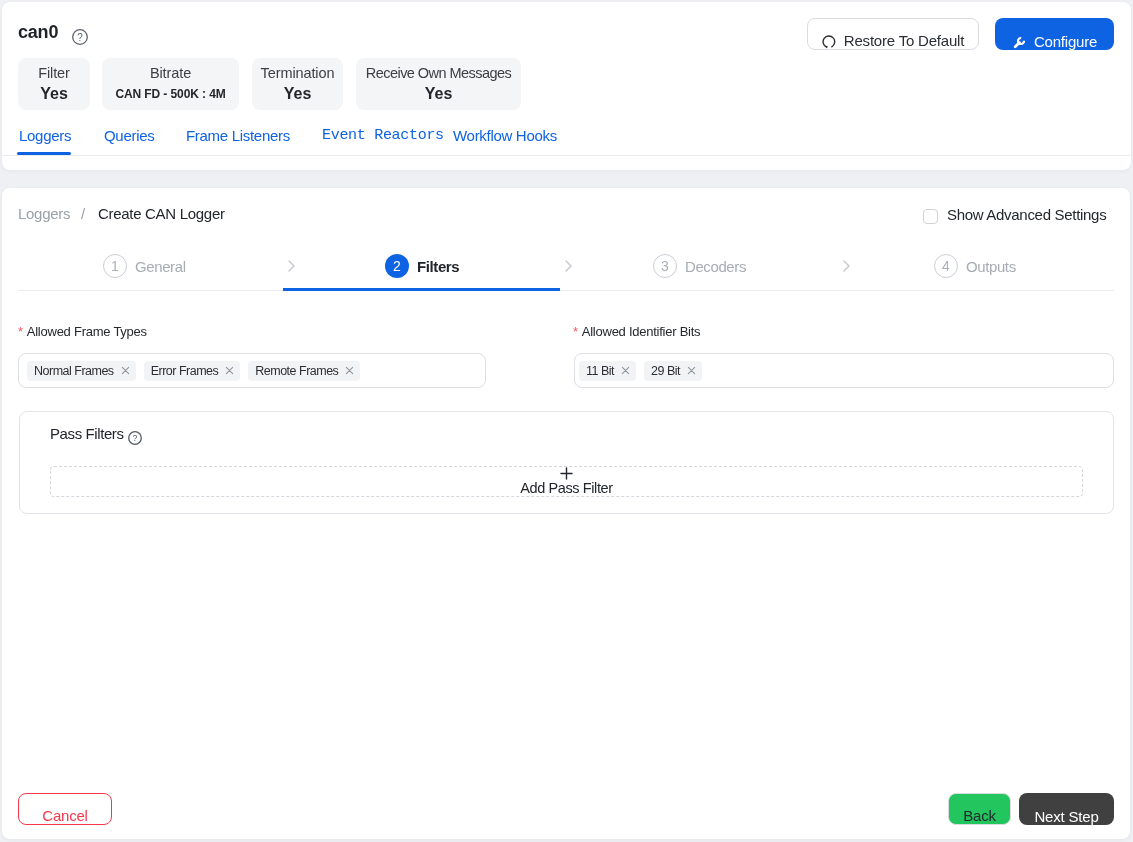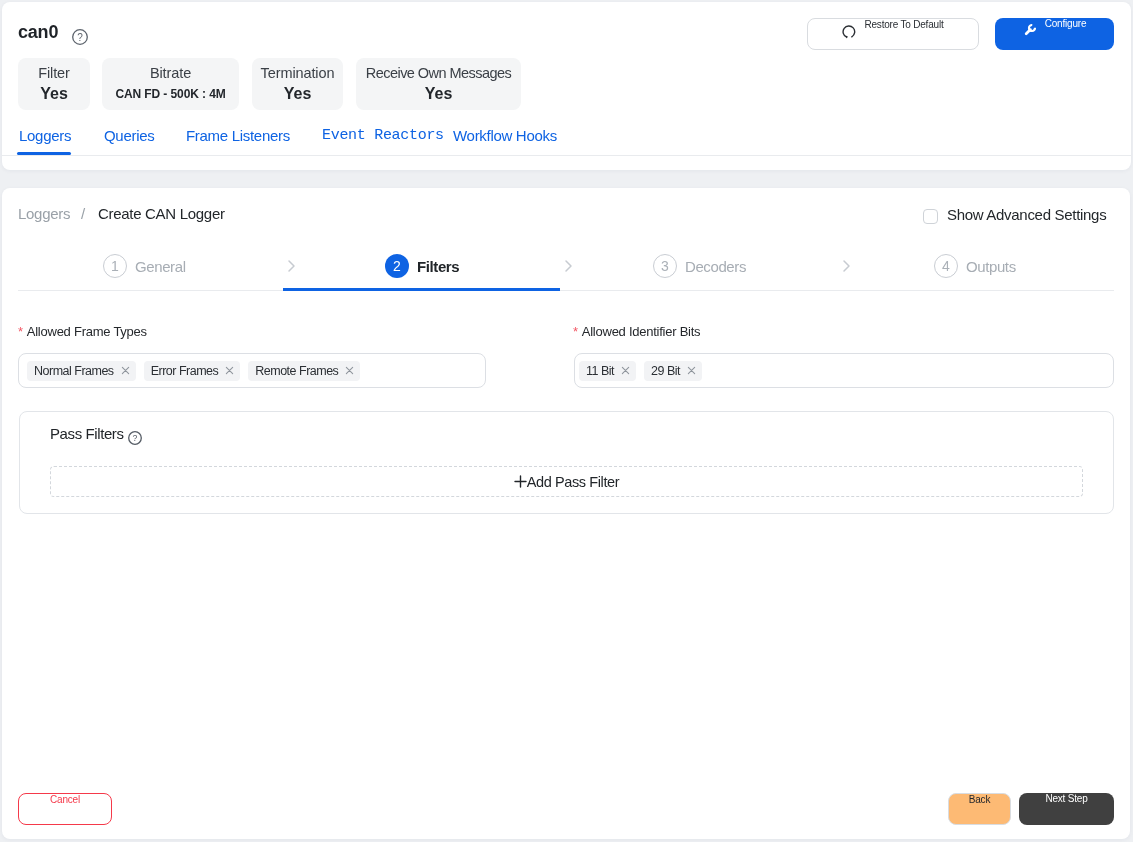--- a/index.html
+++ b/index.html
@@ -4,21 +4,21 @@
 <style>
 * { margin:0; padding:0; box-sizing:border-box; }
 html,body { width:1133px; height:842px; }
 body { background:#eef0f3; font-family:"Liberation Sans", sans-serif; position:relative; overflow:hidden; }
 .abs { position:absolute; }
 .card { background:#fff; border-radius:8px; box-shadow:0 1px 4px rgba(23,42,70,0.05); }
 
 #hdr { left:2px; top:2px; width:1129px; height:168px; }
 #title { left:18px; top:22px; font-size:18px; font-weight:bold; color:#1f2328; letter-spacing:-0.2px;}
 #helpico { left:72px; top:29px; }
-.btn { display:flex; align-items:flex-start; justify-content:center; border-radius:8px; font-size:10px; letter-spacing:-0.2px; }
+.btn { display:flex; align-items:flex-end; justify-content:center; border-radius:8px; font-size:15px; letter-spacing:-0.2px; }
 #restore { left:807px; top:18px; width:172px; height:32px; border:1px solid #d9dce0; color:#2a2e33; background:#fff; gap:8px;}
 #configure { left:995px; top:18px; width:119px; height:32px; background:#0e63e3; color:#fff; gap:8px;}
 .chip { position:absolute; top:58px; height:52px; background:#f4f5f6; border-radius:8px; text-align:center; padding-top:6px;}
 .chip .lab { font-size:14.5px; color:#3b4047; line-height:19px; letter-spacing:-0.1px; white-space:nowrap;}
 .chip .val { font-size:16px; font-weight:bold; color:#23272c; line-height:20px; margin-top:1px; white-space:nowrap;}
 .tab { position:absolute; top:126.5px; font-size:15px; color:#0e63e3; letter-spacing:-0.3px;}
 #tabline { left:17px; top:152px; width:54px; height:2.5px; background:#0e63e3; border-radius:2px;}
 #hdrdiv { left:2px; top:155px; width:1129px; height:1px; background:#e9ebee; }
 
 #main { left:2px; top:188px; width:1128px; height:651px; }
@@ -39,24 +39,24 @@
 
 .flab { position:absolute; top:324px; font-size:13px; color:#25282c; letter-spacing:-0.25px;}
 .star { color:#f25765; margin-right:4px; font-size:13px;}
 .input { position:absolute; top:353px; height:35px; background:#fff; border:1px solid #dcdfe4; border-radius:8px; display:flex; align-items:center; padding-left:8px; gap:8px;}
 .tag { height:20px; background:#f2f3f5; border-radius:4px; display:flex; align-items:center; padding:0 6px 0 7px; gap:7px; font-size:12.5px; color:#2b2f34; letter-spacing:-0.5px; white-space:nowrap;}
 .tag svg { flex:none; }
 
 #pf { left:19px; top:411px; width:1095px; height:103px; border:1px solid #e2e5e9; border-radius:8px; background:#fff;}
 #pflab { left:50px; top:425px; font-size:15px; color:#212529; letter-spacing:-0.4px;}
 #pfq { left:128px; top:431px; }
-#adddash { left:50px; top:466px; width:1033px; height:31px; border:1px dashed #d3d7dc; border-radius:4px; display:flex; align-items:center; justify-content:center; gap:0; font-size:14.5px; color:#22262a; letter-spacing:-0.4px; background:#fff;}
+#adddash { left:50px; top:466px; width:1033px; height:31px; border:1px dashed #d3d7dc; border-radius:4px; display:flex; align-items:center; justify-content:center; gap:0; font-size:14.5px; color:#22262a; letter-spacing:-0.4px; background:#fff;flex-direction:column;}
 
 #cancel { left:18px; top:793px; width:94px; height:32px; border:1px solid #f5394a; color:#f5394a; background:#fff;}
-#back { left:948px; top:793px; width:63px; height:32px; border:1px solid #d9dce0; color:#25282d; background:#fdba74;}
+#back { left:948px; top:793px; width:63px; height:32px; border:1px solid #d9dce0; color:#25282d; background:#22c55e;}
 #next { left:1019px; top:793px; width:95px; height:32px; background:#404040; color:#fff;}
 </style>
 </head>
 <body>
 <div class="abs card" id="hdr"></div>
 <div class="abs card" id="main"></div>
 
 <div class="abs" id="title">can0</div>
 <svg class="abs" id="helpico" width="16" height="16" viewBox="0 0 16 16">
     <circle cx="8" cy="8" r="7.3" fill="none" stroke="#5d646d" stroke-width="1.3"></circle>

